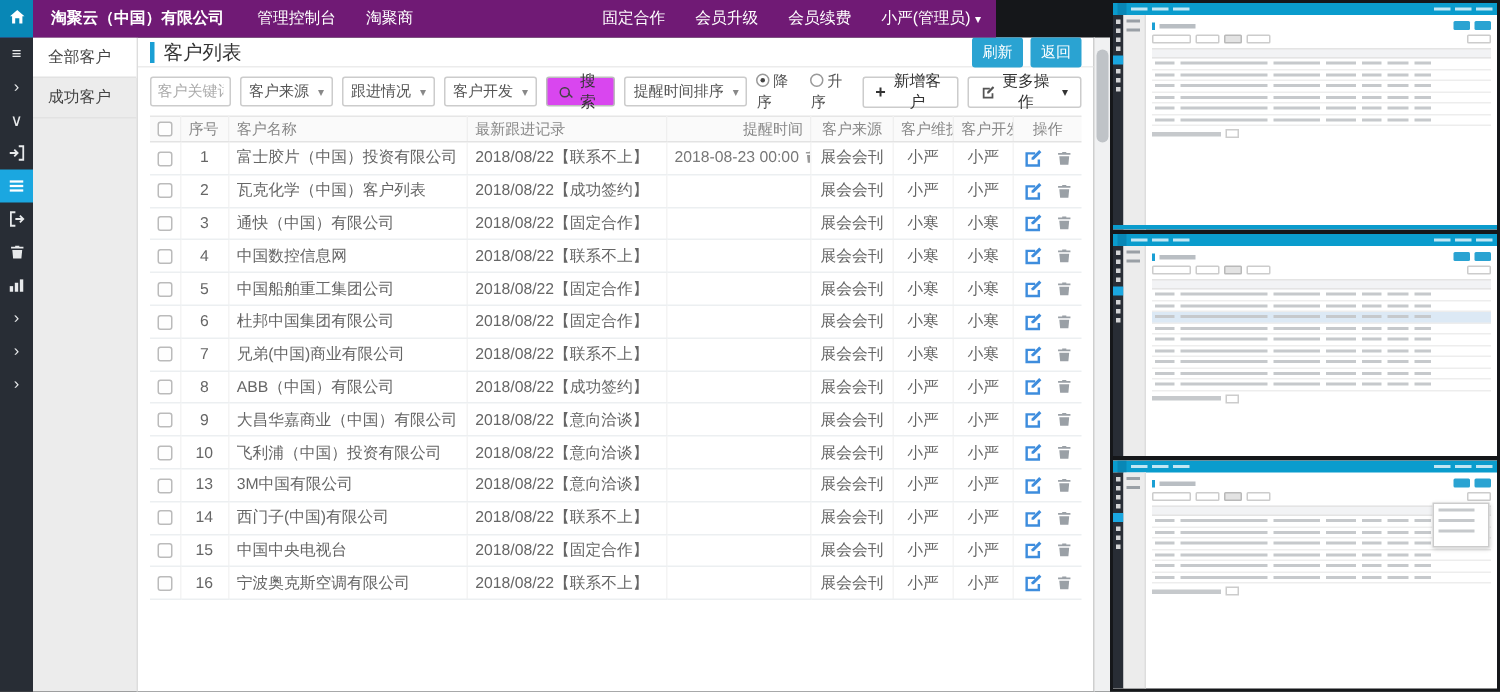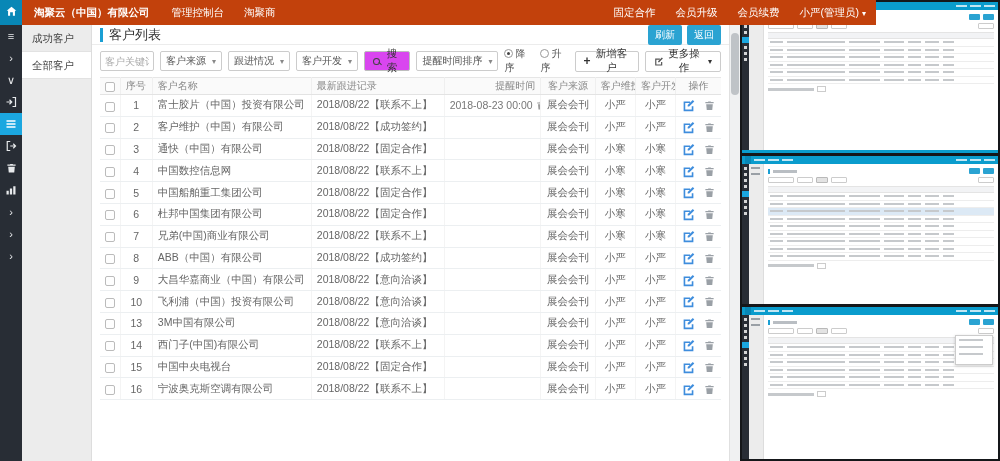--- a/index.html
+++ b/index.html
@@ -1,20 +1,20 @@
 <!DOCTYPE html>
 <html><head>
 <meta charset="utf-8">
 <style>
   * { margin:0; padding:0; box-sizing:border-box; }
   html,body { width:1000px; height:461px; overflow:hidden;
     font-family:"Liberation Sans","DejaVu Sans",sans-serif; background:#15171a; }
 
   
-  #topbar { position:absolute; left:0; top:0; width:876px; height:25px; background:#c2410c; display:flex; align-items:center; color:#fff; z-index:5; }
+  #topbar { position:absolute; left:0; top:0; width:664px; height:25px; background:#701a75; display:flex; align-items:center; color:#fff; z-index:5; }
   #home-sq { width:22px; height:25px; background:#0887b6; display:flex; align-items:center; justify-content:center; font-size:12px; }
   .tb-item { font-size:10.5px; padding:0 10px; line-height:25px; cursor:pointer; white-space:nowrap; }
   .tb-company { font-weight:bold; padding:0 12px; }
   #tb-right { margin-left:auto; display:flex; }
   .caret { font-size:8px; margin-left:3px; }
 
   
   #iconbar { position:absolute; left:0; top:25px; width:22px; bottom:0; background:#282d35; }
   .ic { width:22px; height:22px; display:flex; align-items:center; justify-content:center; color:#e8eaec; font-size:11px; cursor:pointer; }
   .ic svg { display:block; }
@@ -156,22 +156,22 @@
         <rect x="6.5" y="6" width="3" height="8"></rect>
         <rect x="11" y="3" width="3" height="11"></rect>
       </svg>
   </div>
   <div class="ic">›</div>
   <div class="ic">›</div>
   <div class="ic">›</div>
 </div>
 
 <div id="subbar">
+  <div class="sub-item active">全部客户</div>
   <div class="sub-item">成功客户</div>
-  <div class="sub-item active">全部客户</div>
 </div>
 
 <div id="main">
 
   <div id="title-row">
     <div id="title-accent"></div>
     <div id="page-title">客户列表</div>
     <div id="title-btns">
       <button class="teal-btn">刷新</button>
       <button class="teal-btn">返回</button>
@@ -267,21 +267,21 @@
             </svg>
             <svg width="11" height="13" viewBox="0 0 16 16" fill="#9aa0a6">
               <path d="M6 2 h4 v1 h4 v1.6 H2 V3 h4 Z M3.2 6 h9.6 l-.8 8.4 H4 Z"></path>
             </svg>
           </td>
         </tr>
 
         <tr>
           <td><span class="cb"></span></td>
           <td class="c-no">2</td>
-          <td class="c-name">客户维护（中国）有限公司</td>
+          <td class="c-name">瓦克化学（中国）客户列表</td>
           <td class="c-rec">2018/08/22【成功签约】</td>
           <td class="c-remind">
             <span></span>
           </td>
           <td class="c-src">展会会刊</td>
           <td class="c-maint">小严</td>
           <td class="c-dev">小严</td>
           <td class="c-ops">
             <svg width="13" height="13" viewBox="0 0 16 16">
               <path d="M2 3 h8 v2 H4 v8 h8 v-4 h2 v6 H2 Z" fill="#3e8ddd"></path>

